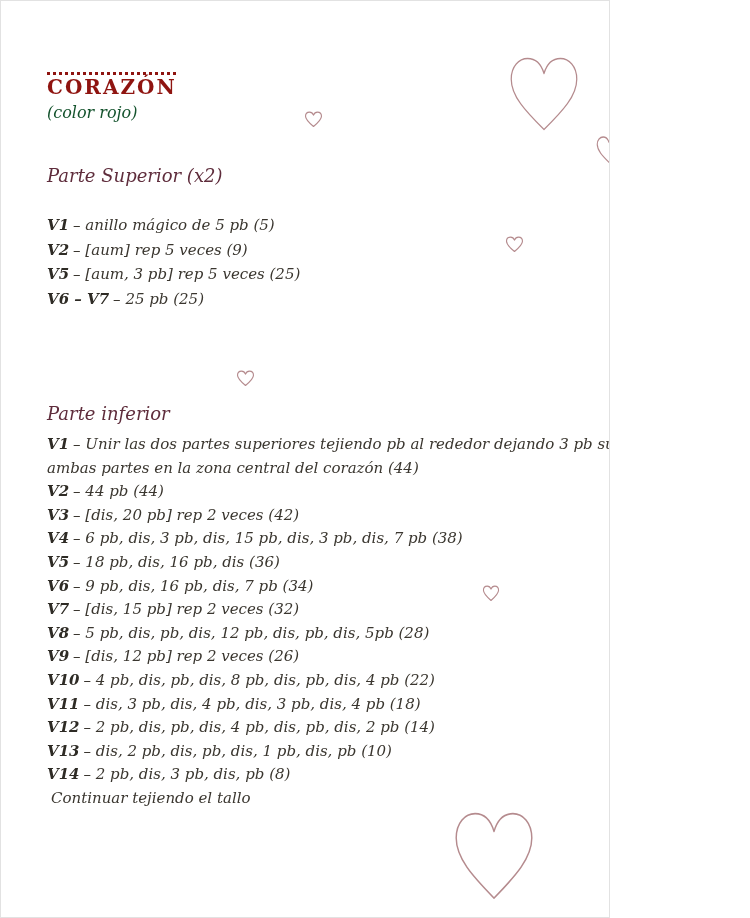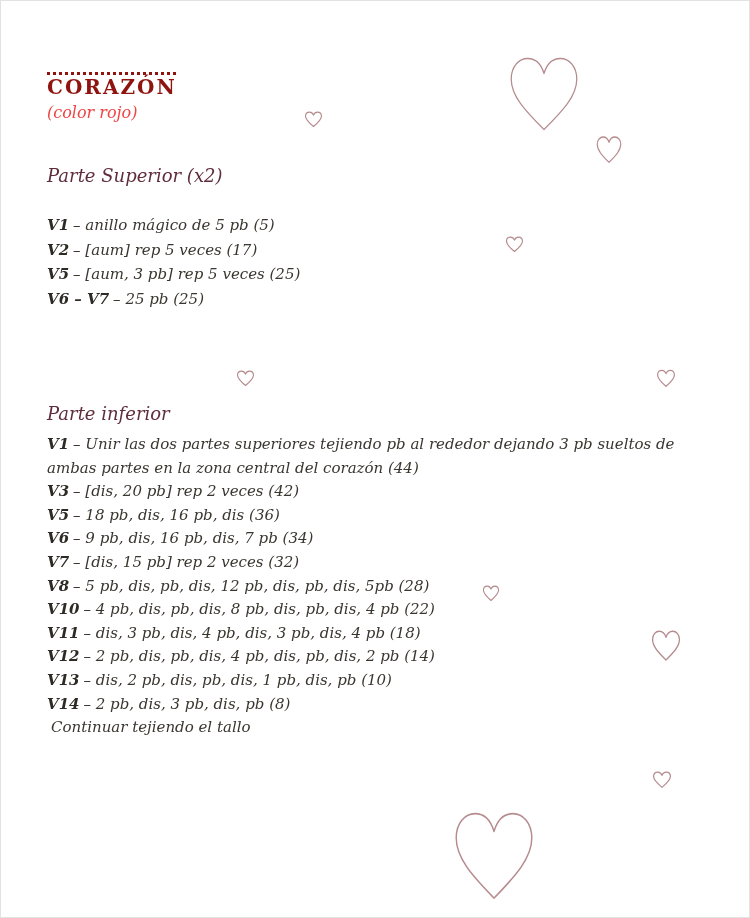--- a/index.html
+++ b/index.html
@@ -4,42 +4,42 @@
 <style>
   :root{
     --color-title:#8f1410;
     --color-heading:#5f2d3c;
     --color-body:#3a362f;
     --color-heart_stroke:#b58b8e;
   }
   html,body{margin:0;padding:0;background:#ffffff;}
   .page{
     position:relative;
-    width:750px;height:918px;
+    width:610px;height:918px;
     background:#ffffff;
     border:1px solid #e2e2e2;
     box-sizing:border-box;
     overflow:hidden;
     font-family:"DejaVu Serif", serif;
     color:var(--color-body);
     padding-left:48px;
   }
   .title{
     position:absolute;left:46px;top:74px;margin:0;
     font-family:"DejaVu Serif", serif;
     font-size:20px;font-weight:bold;letter-spacing:2px;
     color:var(--color-title);
     text-decoration-line:overline;
     text-decoration-style:dotted;
     text-decoration-thickness:3px;
     text-decoration-color:var(--color-title);
   }
   .subtitle{
     position:absolute;left:46px;top:102px;
-    font-style:italic;font-size:16px;color:#ef4444;
+    font-style:italic;font-size:16px;color:#14532d;
   }
   .heading{
     position:absolute;left:46px;
     font-style:italic;font-size:18px;
     color:var(--color-heading);
     text-align:right;
   }
   .heading-1{top:164px;}
   .heading-2{top:402px;}
   .list{position:absolute;left:46px;font-style:italic;font-size:15px;}
@@ -69,34 +69,37 @@
 
 <div class="page">
 
   <h1 class="title">CORAZÓN</h1>
   <div class="subtitle">(color rojo)</div>
 
   <div class="heading heading-1">Parte Superior (x2)</div>
 
   <div class="list list-1">
     <div class="row"><span class="lbl">V1</span><span>– anillo mágico de 5 pb (5)</span></div>
-    <div class="row"><span class="lbl">V2</span><span>– [aum] rep 5 veces (17)</span></div>
+    <div class="row"><span class="lbl">V2</span><span>– [aum] rep 5 veces (9)</span></div>
     <div class="row"><span class="lbl">V5</span><span>– [aum, 3 pb] rep 5 veces (25)</span></div>
     <div class="row"><span class="lbl">V6 – V7</span><span>– 25 pb (25)</span></div>
   </div>
 
   <div class="heading heading-2">Parte inferior</div>
 
   <div class="list list-2">
     <div class="row"><span class="lbl">V1</span><span>– Unir las dos partes superiores tejiendo pb al rededor dejando 3 pb sueltos de ambas partes en la zona central del corazón (44)</span></div>
+    <div class="row"><span class="lbl">V2</span><span>– 44 pb (44)</span></div>
     <div class="row"><span class="lbl">V3</span><span>– [dis, 20 pb] rep 2 veces (42)</span></div>
+    <div class="row"><span class="lbl">V4</span><span>– 6 pb, dis, 3 pb, dis, 15 pb, dis, 3 pb, dis, 7 pb (38)</span></div>
     <div class="row"><span class="lbl">V5</span><span>– 18 pb, dis, 16 pb, dis (36)</span></div>
     <div class="row"><span class="lbl">V6</span><span>– 9 pb, dis, 16 pb, dis, 7 pb (34)</span></div>
     <div class="row"><span class="lbl">V7</span><span>– [dis, 15 pb] rep 2 veces (32)</span></div>
     <div class="row"><span class="lbl">V8</span><span>– 5 pb, dis, pb, dis, 12 pb, dis, pb, dis, 5pb (28)</span></div>
+    <div class="row"><span class="lbl">V9</span><span>– [dis, 12 pb] rep 2 veces (26)</span></div>
     <div class="row"><span class="lbl">V10</span><span>– 4 pb, dis, pb, dis, 8 pb, dis, pb, dis, 4 pb (22)</span></div>
     <div class="row"><span class="lbl">V11</span><span>– dis, 3 pb, dis, 4 pb, dis, 3 pb, dis, 4 pb (18)</span></div>
     <div class="row"><span class="lbl">V12</span><span>– 2 pb, dis, pb, dis, 4 pb, dis, pb, dis, 2 pb (14)</span></div>
     <div class="row"><span class="lbl">V13</span><span>– dis, 2 pb, dis, pb, dis, 1 pb, dis, pb (10)</span></div>
     <div class="row"><span class="lbl">V14</span><span>– 2 pb, dis, 3 pb, dis, pb (8)</span></div>
     <div class="row"><span class="lbl"></span><span>Continuar tejiendo el tallo</span></div>
   </div>
 
   <span class="heart heart-big h1">
       <svg viewBox="0 0 100 90" preserveAspectRatio="none">

